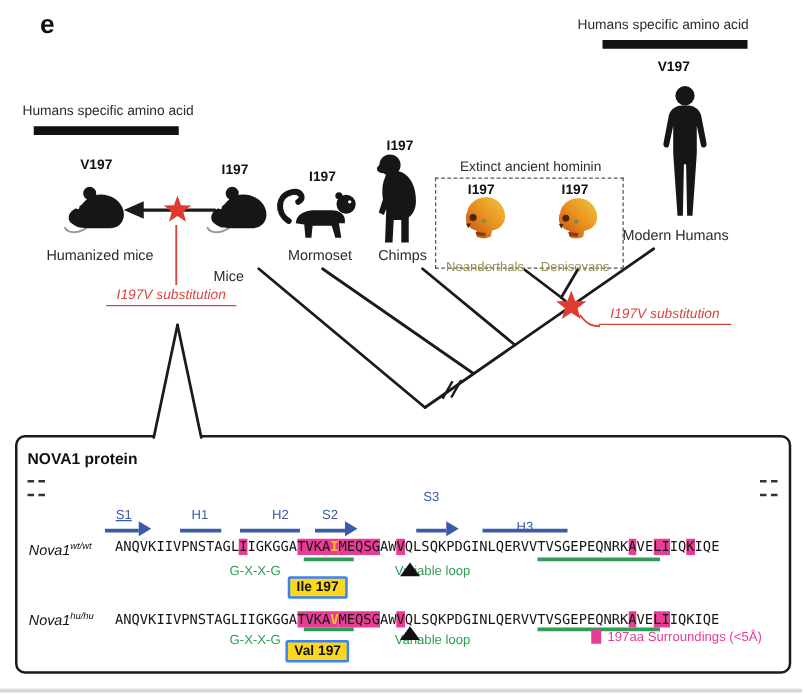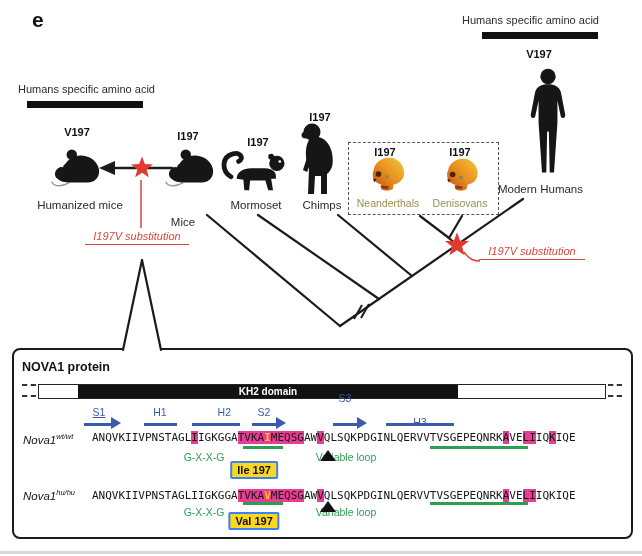--- a/index.html
+++ b/index.html
@@ -4,21 +4,21 @@
 <style>
   html,body{margin:0;padding:0;background:#fff;}
   #fig{position:relative;width:642px;height:556px;background:#fff;overflow:hidden;
        font-family:"Liberation Sans",sans-serif;color:#1a1a1a;}
   .abs{position:absolute;}
   .ctr{text-align:center;}
   .sp-title{font-size:11px;color:#2b2b2b;}
   .blackbar{background:#111;height:7px;}
   .res{font-weight:bold;font-size:11px;color:#111;}
   .sp-label{font-size:11.5px;color:#2b2b2b;}
-  .hominin-label{font-size:10.5px;color:var(--hominin_label);}
+  .hominin-label{font-size:10.5px;color:var(--hominin_label);margin-top:11px;}
   .panel-e{font-size:21px;font-weight:bold;color:#111;}
   .redtext{font-style:italic;font-size:11px;color:var(--red);text-align:center;
            border-bottom:1.6px solid var(--red);padding-bottom:2px;}
   .dashbox{border:1.5px dashed #555;}
   .bigbox{border:2px solid #1b1b1b;border-radius:8px;background:#fff;}
   .nova-title{font-size:12.5px;font-weight:bold;color:#111;}
   .bar-outline{border:1.5px solid #222;background:#fff;}
   .bar-black{position:absolute;top:0;bottom:0;background:#111;display:flex;
              align-items:center;justify-content:center;}
   .bar-black span{color:#fff;font-weight:bold;font-size:10px;}
@@ -69,20 +69,21 @@
   <div class="abs res ctr" style="left:158px;top:130px;width:60px;">I197</div>
   <div class="abs res ctr" style="left:228px;top:136px;width:60px;">I197</div>
   <div class="abs res ctr" style="left:290px;top:111px;width:60px;">I197</div>
 
   <div class="abs sp-label ctr" style="left:25px;top:199px;width:110px;">Humanized mice</div>
   <div class="abs sp-label ctr" style="left:153px;top:199px;width:60px;margin-top:17px;">Mice</div>
   <div class="abs sp-label ctr" style="left:216px;top:199px;width:80px;">Mormoset</div>
   <div class="abs sp-label ctr" style="left:287px;top:199px;width:70px;">Chimps</div>
   <div class="abs sp-label" style="left:498px;top:183px;">Modern Humans</div>
 
+  <div class="abs sp-title ctr" style="left:352px;top:128px;width:145px;">Extinct ancient hominin</div>
   <div class="abs dashbox" style="left:348px;top:142px;width:149px;height:71px;"></div>
   <div class="abs res ctr" style="left:362px;top:146px;width:46px;">I197</div>
   <div class="abs res ctr" style="left:437px;top:146px;width:46px;">I197</div>
   <div class="abs hominin-label ctr" style="left:350px;top:197px;width:76px;">Neanderthals</div>
   <div class="abs hominin-label ctr" style="left:428px;top:197px;width:64px;">Denisovans</div>
 
   <div class="abs redtext" style="left:85px;top:230px;width:104px;">I197V substitution</div>
   <div class="abs redtext" style="left:479px;top:245px;width:106px;">I197V substitution</div>
 
   <svg class="abs" style="left:50px;top:142px;" width="54" height="48" viewBox="0 0 62 52">
@@ -141,25 +142,20 @@
     <circle cx="12" cy="20" r="3" fill="#4a2508"></circle>
     <path d="M6,25 L 10,25 L 8,29 Z" fill="#4a2508"></path>
     <path d="M14,32 L 23,33 L 22,36 L 15,35 Z" fill="#8a3c12"></path>
     <circle cx="21" cy="23" r="2" fill="#3a8c8c" opacity="0.6"></circle>
   </svg>
 
   <div class="abs bigbox" style="left:12px;top:348px;width:617px;height:187px;"></div>
   <div class="abs nova-title" style="left:22px;top:360px;">NOVA1 protein</div>
 
   <div class="abs bar-dash" style="left:22px;top:384px;width:14px;"></div>
-  <div class="abs bar-outline" style="left:38px;top:384px;width:566px;height:13px;">
-    <div class="bar-black" style="left:39px;width:380px;">
-      <span>KH2 domain</span>
-    </div>
-  </div>
   <div class="abs bar-dash" style="left:608px;top:384px;width:14px;"></div>
 
   <div class="abs ss-label" style="left:84px;top:406px;text-decoration:underline;">S1</div>
   <div class="abs ss-line" style="left:84px;top:423px;width:27px;"></div>
   <div class="abs ss-head" style="left:111px;top:417px;"></div>
   <div class="abs ss-label" style="left:145px;top:406px;">H1</div>
   <div class="abs ss-line" style="left:144px;top:423px;width:33px;"></div>
   <div class="abs ss-label" style="left:201px;top:406px;text-align:right;">H2</div>
   <div class="abs ss-line" style="left:192px;top:423px;width:48px;"></div>
   <div class="abs ss-label" style="left:249px;top:406px;">S2</div>
@@ -190,20 +186,23 @@
   <div class="abs seqrow" style="left:92px;top:489px;"><span class="seg seg-p">ANQVKIIVPNSTAGLIIGKGGA</span><span class="seg seg-h">TVKA</span><span class="seg seg-r">V</span><span class="seg seg-h">MEQSG</span><span class="seg seg-p">AW</span><span class="seg seg-h">V</span><span class="seg seg-p">QLSQKPDGINLQERVVTVSGEPEQNRK</span><span class="seg seg-h">A</span><span class="seg seg-p">VE</span><span class="seg seg-h">LI</span><span class="seg seg-p">IQKIQE</span></div>
   <div class="abs" style="left:92px;top:489px;width:0;height:0;">
     <div class="motif-underline" style="top:13px;left:17ch;width:4.5ch;"></div>
     <div class="green-label" style="top:17px;left:19.2ch;">G-X-X-G</div>
     <div class="motif-underline" style="top:13px;left:38ch;width:11ch;"></div>
     <div class="green-label" style="top:17px;left:43.5ch;">Variable loop</div>
     <div class="ptr-tri" style="top:12px;left:26.5ch;"></div>
     <div class="resbox" style="top:23px;left:26.5ch;">Val 197</div>
   </div>
 
+  <div class="abs" style="left:473px;top:500px;">
+    <span class="legend-sq"></span><span class="legend-txt">197aa Surroundings (&lt;5Å)</span>
+  </div>
 
   <svg class="abs" style="left:0;top:0;" width="642" height="556" viewBox="0 0 642 556" pointer-events="none">
 
     <line class="tln" x1="172" y1="168" x2="112" y2="168" style="stroke-width:2.6"></line>
     <polygon points="99,168 115,161 115,175" fill="#1b1b1b"></polygon>
 
     <line class="tln" x1="207" y1="215" x2="340" y2="326"></line>
     <line class="tln" x1="340" y1="326" x2="523" y2="199"></line>
     <line class="tln" x1="258" y1="215" x2="379" y2="299"></line>
     <line class="tln" x1="338" y1="215" x2="412" y2="276"></line>

